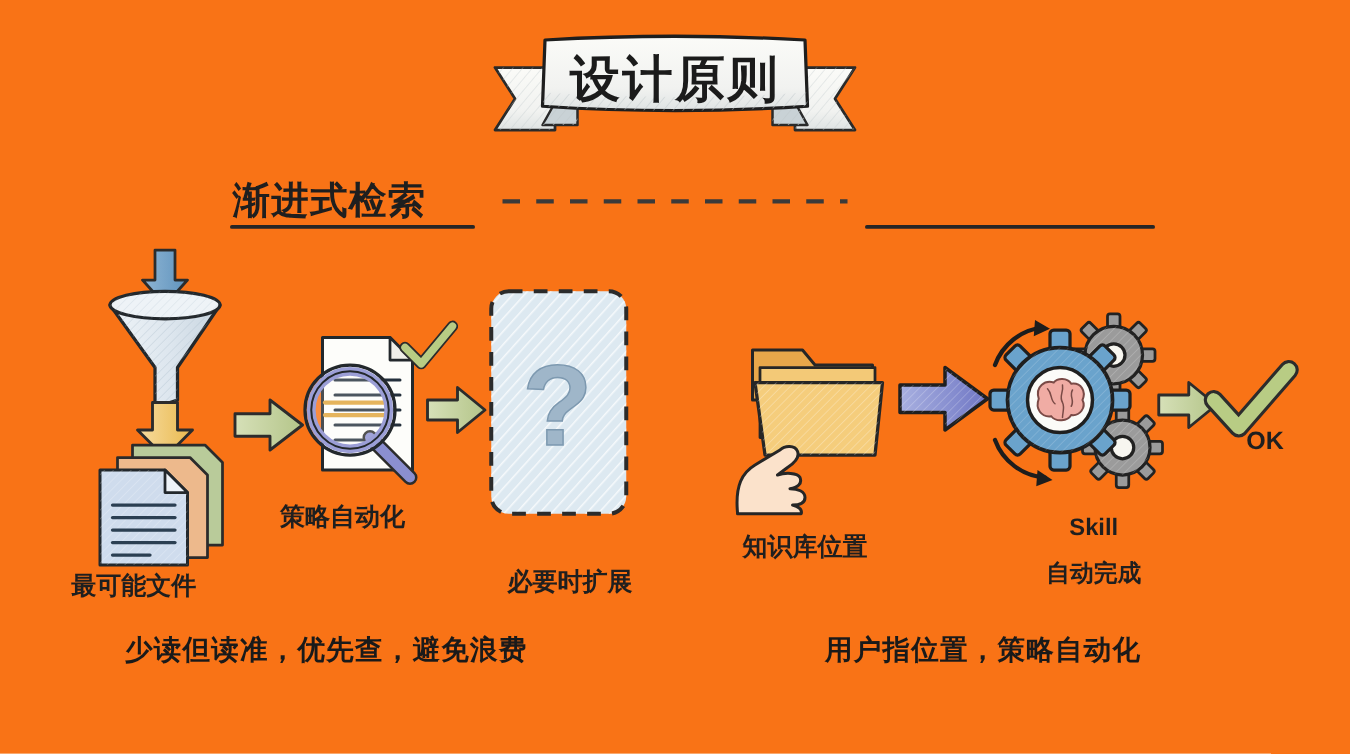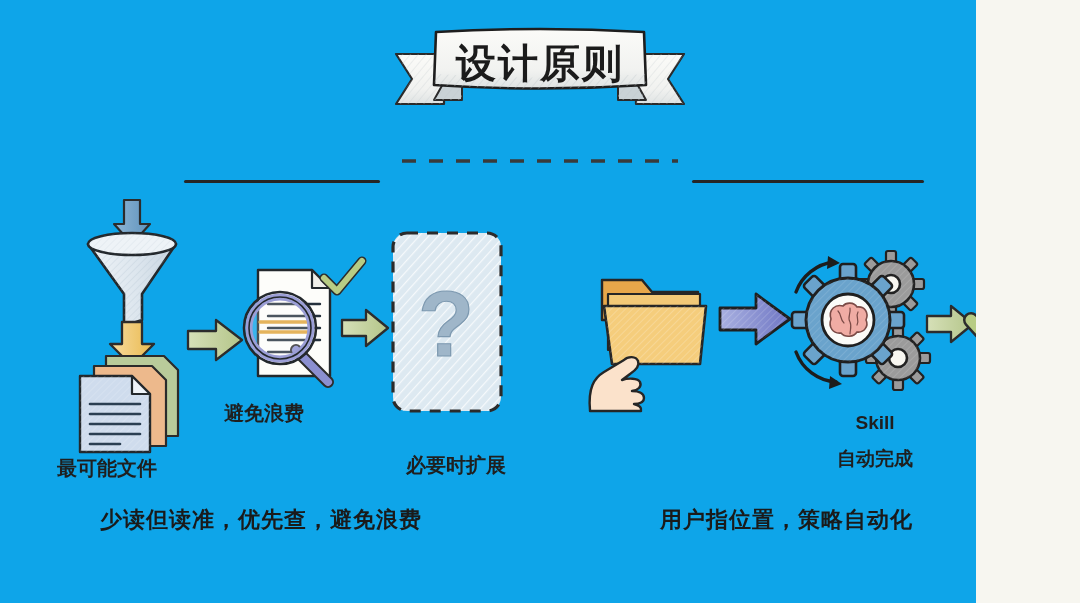--- a/index.html
+++ b/index.html
@@ -5,23 +5,23 @@
   html, body {
     margin: 0;
     padding: 0;
     background: #f7f6f0;
   }
   body {
     font-family: "Liberation Sans", "DejaVu Sans", sans-serif;
   }
   #canvas {
     position: relative;
-    width: 976px;
+    width: 1080px;
     height: 603px;
-    background: #0ea5e9;
+    background: #f97316;
     overflow: hidden;
   }
   .abs { position: absolute; }
 
   
   #title-banner {
     left: 390px; top: 22px; width: 300px; height: 92px;
   }
   #title-text {
     position: absolute;
@@ -123,20 +123,21 @@
 
       <path d="M 246 60 L 256 78 L 228 78 L 228 60 Z" fill="#c9d2d6" stroke="#2a2a2a" stroke-width="2" stroke-linejoin="round"></path>
       <path d="M 246 60 L 256 78 L 228 78 L 228 60 Z" fill="url(#hatchGray)" opacity="0.85"></path>
 
       <path d="M 46 10 Q 150 4 254 10 L 256 63 Q 150 70 44 63 Z" fill="url(#ribbonGrad)" stroke="#1e1e1e" stroke-width="2.6" stroke-linejoin="round"></path>
       <path d="M 46 52 Q 150 59 256 52 L 256 63 Q 150 70 44 63 Z" fill="url(#hatchGray)" opacity="0.7"></path>
     </svg>
     <div id="title-text">设计原则</div>
   </div>
 
+  <div class="abs section-head" id="head-left">渐进式检索</div>
   <div class="abs head-underline" id="head-left-underline"></div>
 
   <div class="abs head-underline" id="head-right-underline"></div>
 
   <div class="svgbox" id="head-divider">
     <svg width="280" height="6" viewBox="0 0 280 6">
       <line x1="2" y1="3" x2="278" y2="3" stroke="#3a3a3a" stroke-width="3.4" stroke-linecap="butt" stroke-dasharray="14 13"></line>
     </svg>
   </div>
 
@@ -242,21 +243,21 @@
     </svg>
   </div>
 
   <div class="svgbox" style="left:320px; top:258px;">
     <svg width="46" height="40" viewBox="0 0 46 40">
       <path d="M 4 20 L 17 33 L 42 3" fill="none" stroke="#2c2c2c" stroke-width="9" stroke-linecap="round" stroke-linejoin="round"></path>
       <path d="M 4 20 L 17 33 L 42 3" fill="none" stroke="#b8cc84" stroke-width="6" stroke-linecap="round" stroke-linejoin="round"></path>
     </svg>
   </div>
 
-  <div class="abs cap" id="label-scan">避免浪费</div>
+  <div class="abs cap" id="label-scan">策略自动化</div>
 
   <div class="svgbox" style="left:340px; top:308px;">
     <svg width="50" height="40" viewBox="0 0 50 40">
       <path d="M 2 12 L 26 12 L 26 2 L 48 20 L 26 38 L 26 28 L 2 28 Z" fill="url(#arrGreen)" stroke="#2c2c2c" stroke-width="2.3" stroke-linejoin="round"></path>
     </svg>
   </div>
 
   <div class="svgbox" style="left:388px; top:228px;">
     <svg width="120" height="190" viewBox="0 0 120 190">
       <defs>
@@ -288,20 +289,21 @@
       <path d="M 16 38 L 118 38 L 112 96 L 24 96 Z" fill="#f5cd7c" stroke="#262626" stroke-width="2.6" stroke-linejoin="round"></path>
       <path d="M 16 38 L 118 38 L 112 96 L 24 96 Z" fill="url(#hatchFold)" opacity="0.35"></path>
 
       <path d="M 2 142 C 0 120 6 110 16 104 L 36 92 C 40 88 48 88 50 93 C 52 98 48 102 42 106
                L 34 112 C 40 110 50 110 52 114 C 54 119 50 122 44 123
                C 50 123 56 125 56 130 C 56 134 52 136 46 136
                C 50 137 54 139 53 143 L 2 143 Z" fill="#fbe2cb" stroke="#262626" stroke-width="2.4" stroke-linejoin="round"></path>
     </svg>
   </div>
 
+  <div class="abs cap" id="label-folder">知识库位置</div>
 
   <div class="svgbox" style="left:718px; top:292px;">
     <svg width="74" height="54" viewBox="0 0 74 54">
       <defs>
         <linearGradient id="arrPurple" x1="0" y1="0" x2="1" y2="0">
           <stop offset="0%" stop-color="#a8b0e0"></stop>
           <stop offset="100%" stop-color="#6f76c4"></stop>
         </linearGradient>
         <pattern id="hatchPur" width="5" height="5" patternTransform="rotate(45)" patternUnits="userSpaceOnUse">
           <line x1="0" y1="0" x2="0" y2="5" stroke="#ffffff" stroke-width="0.9"></line>

